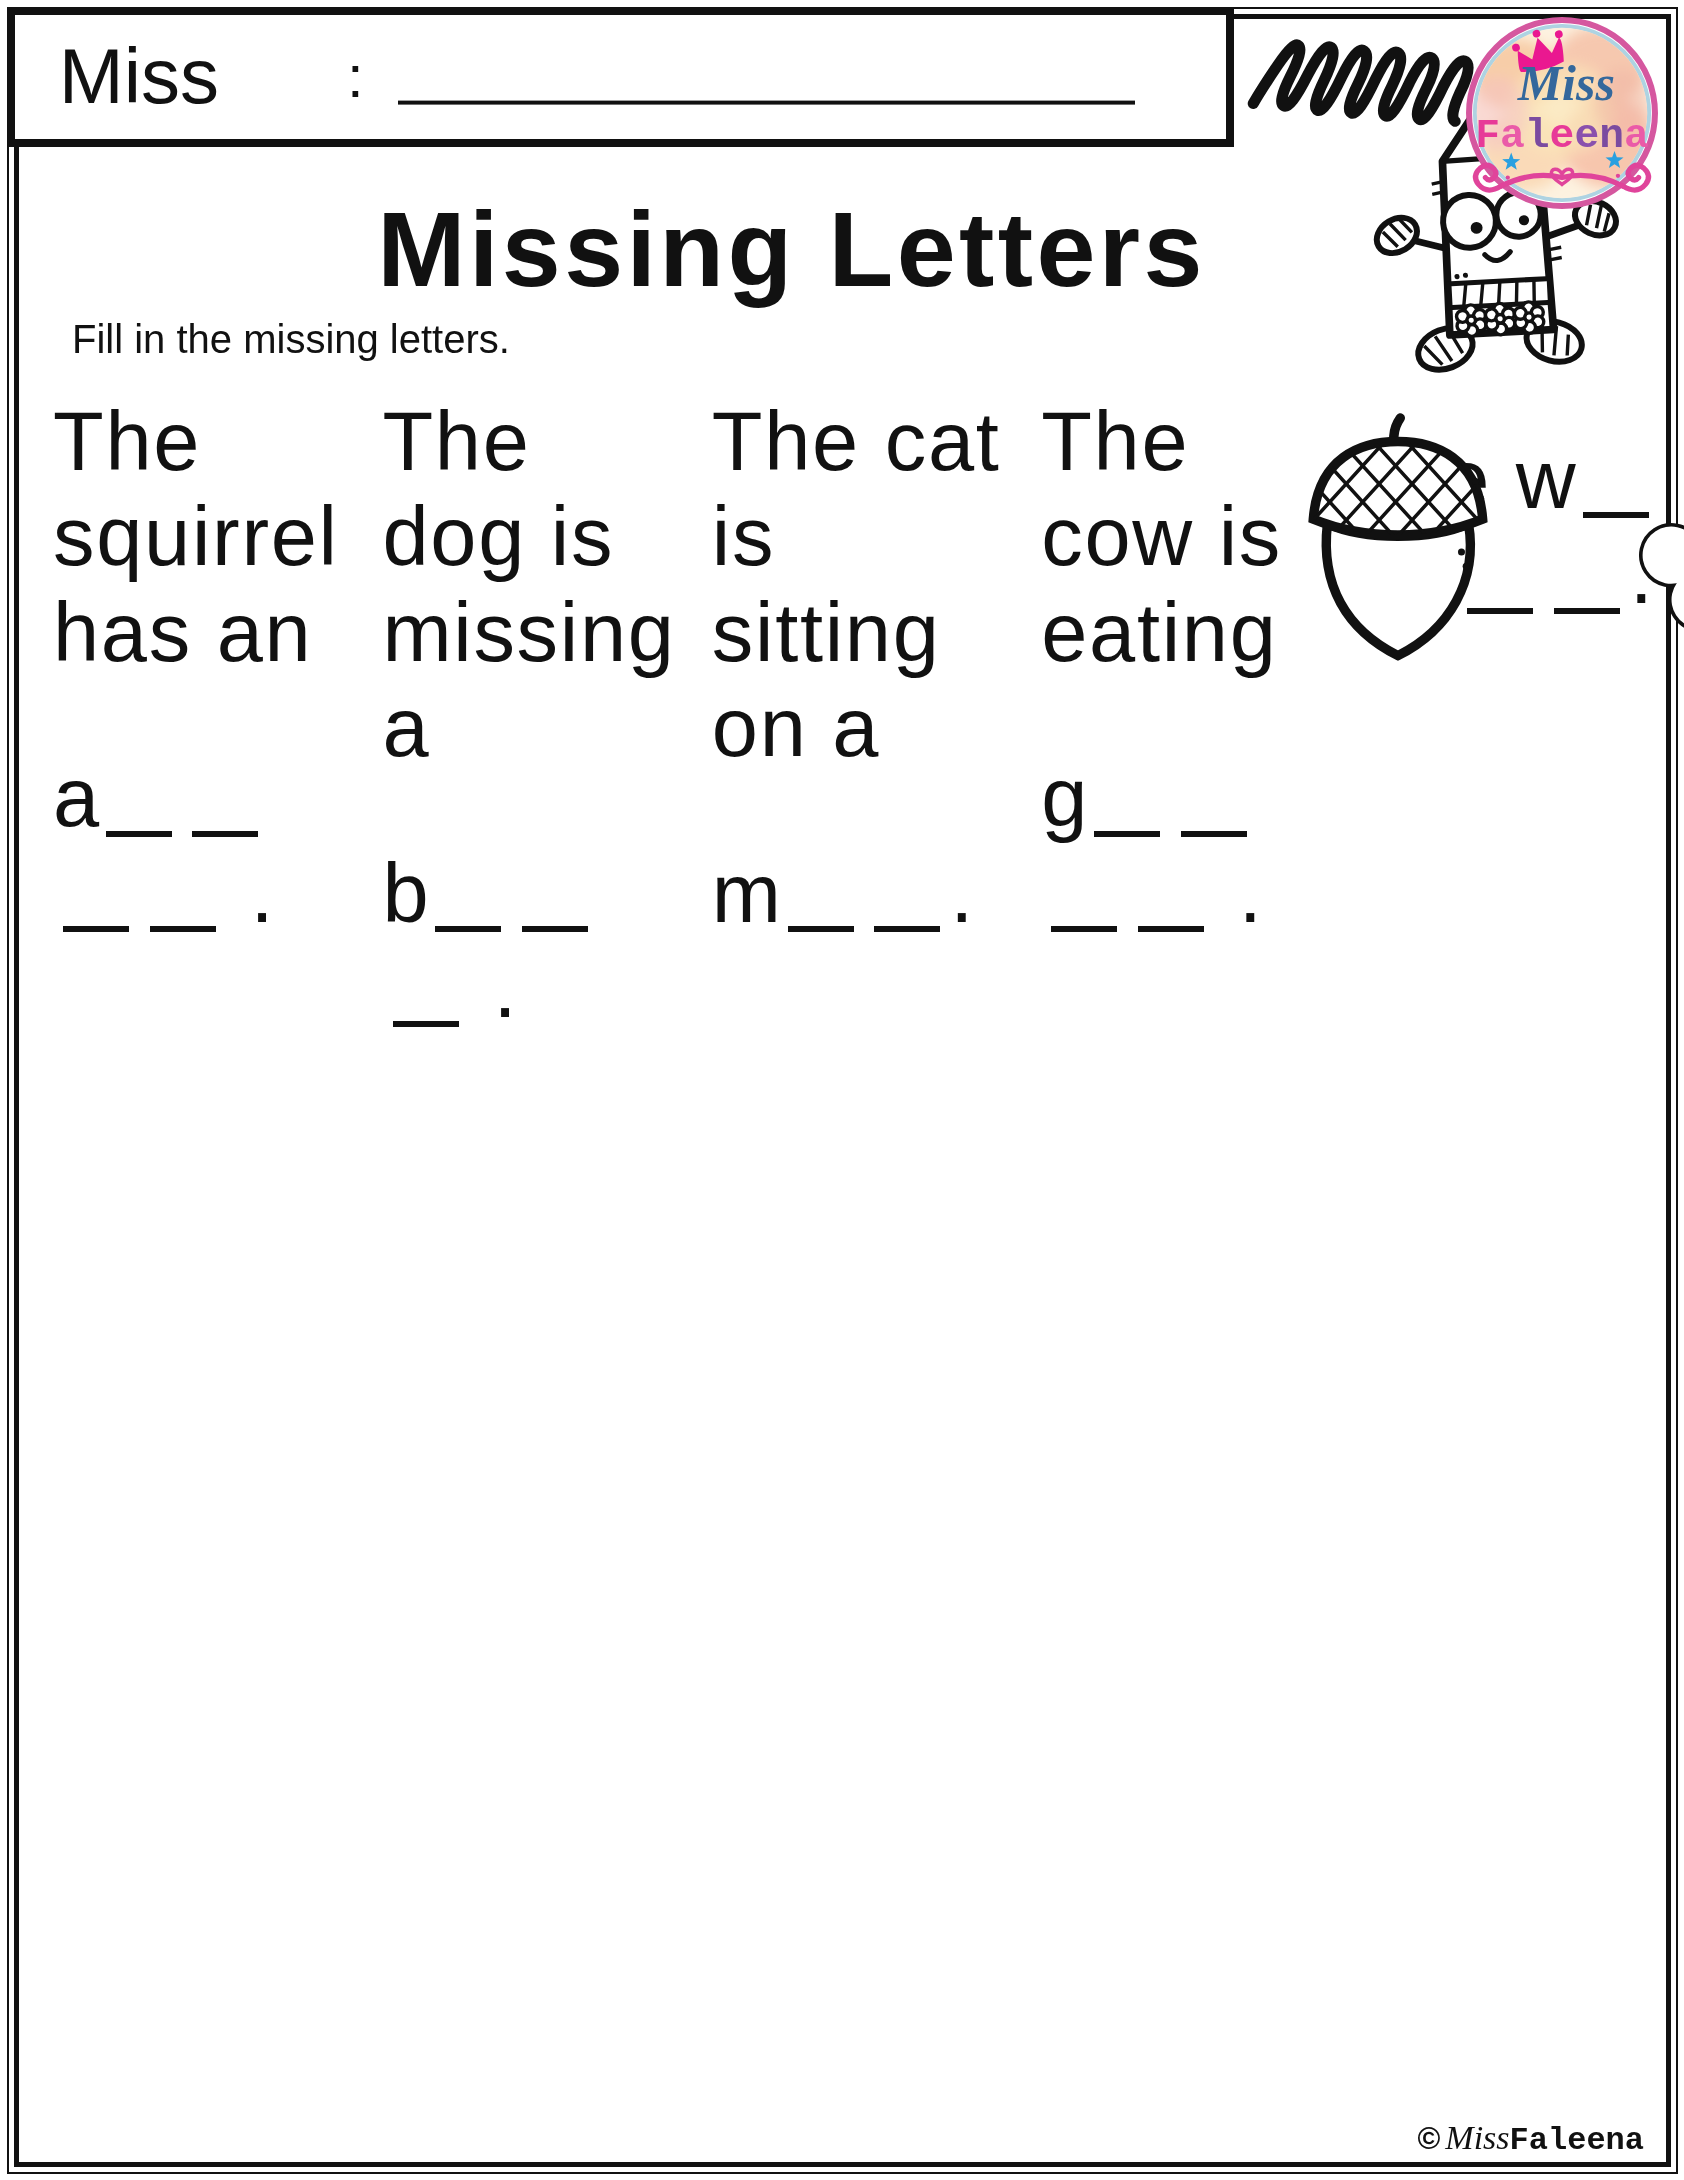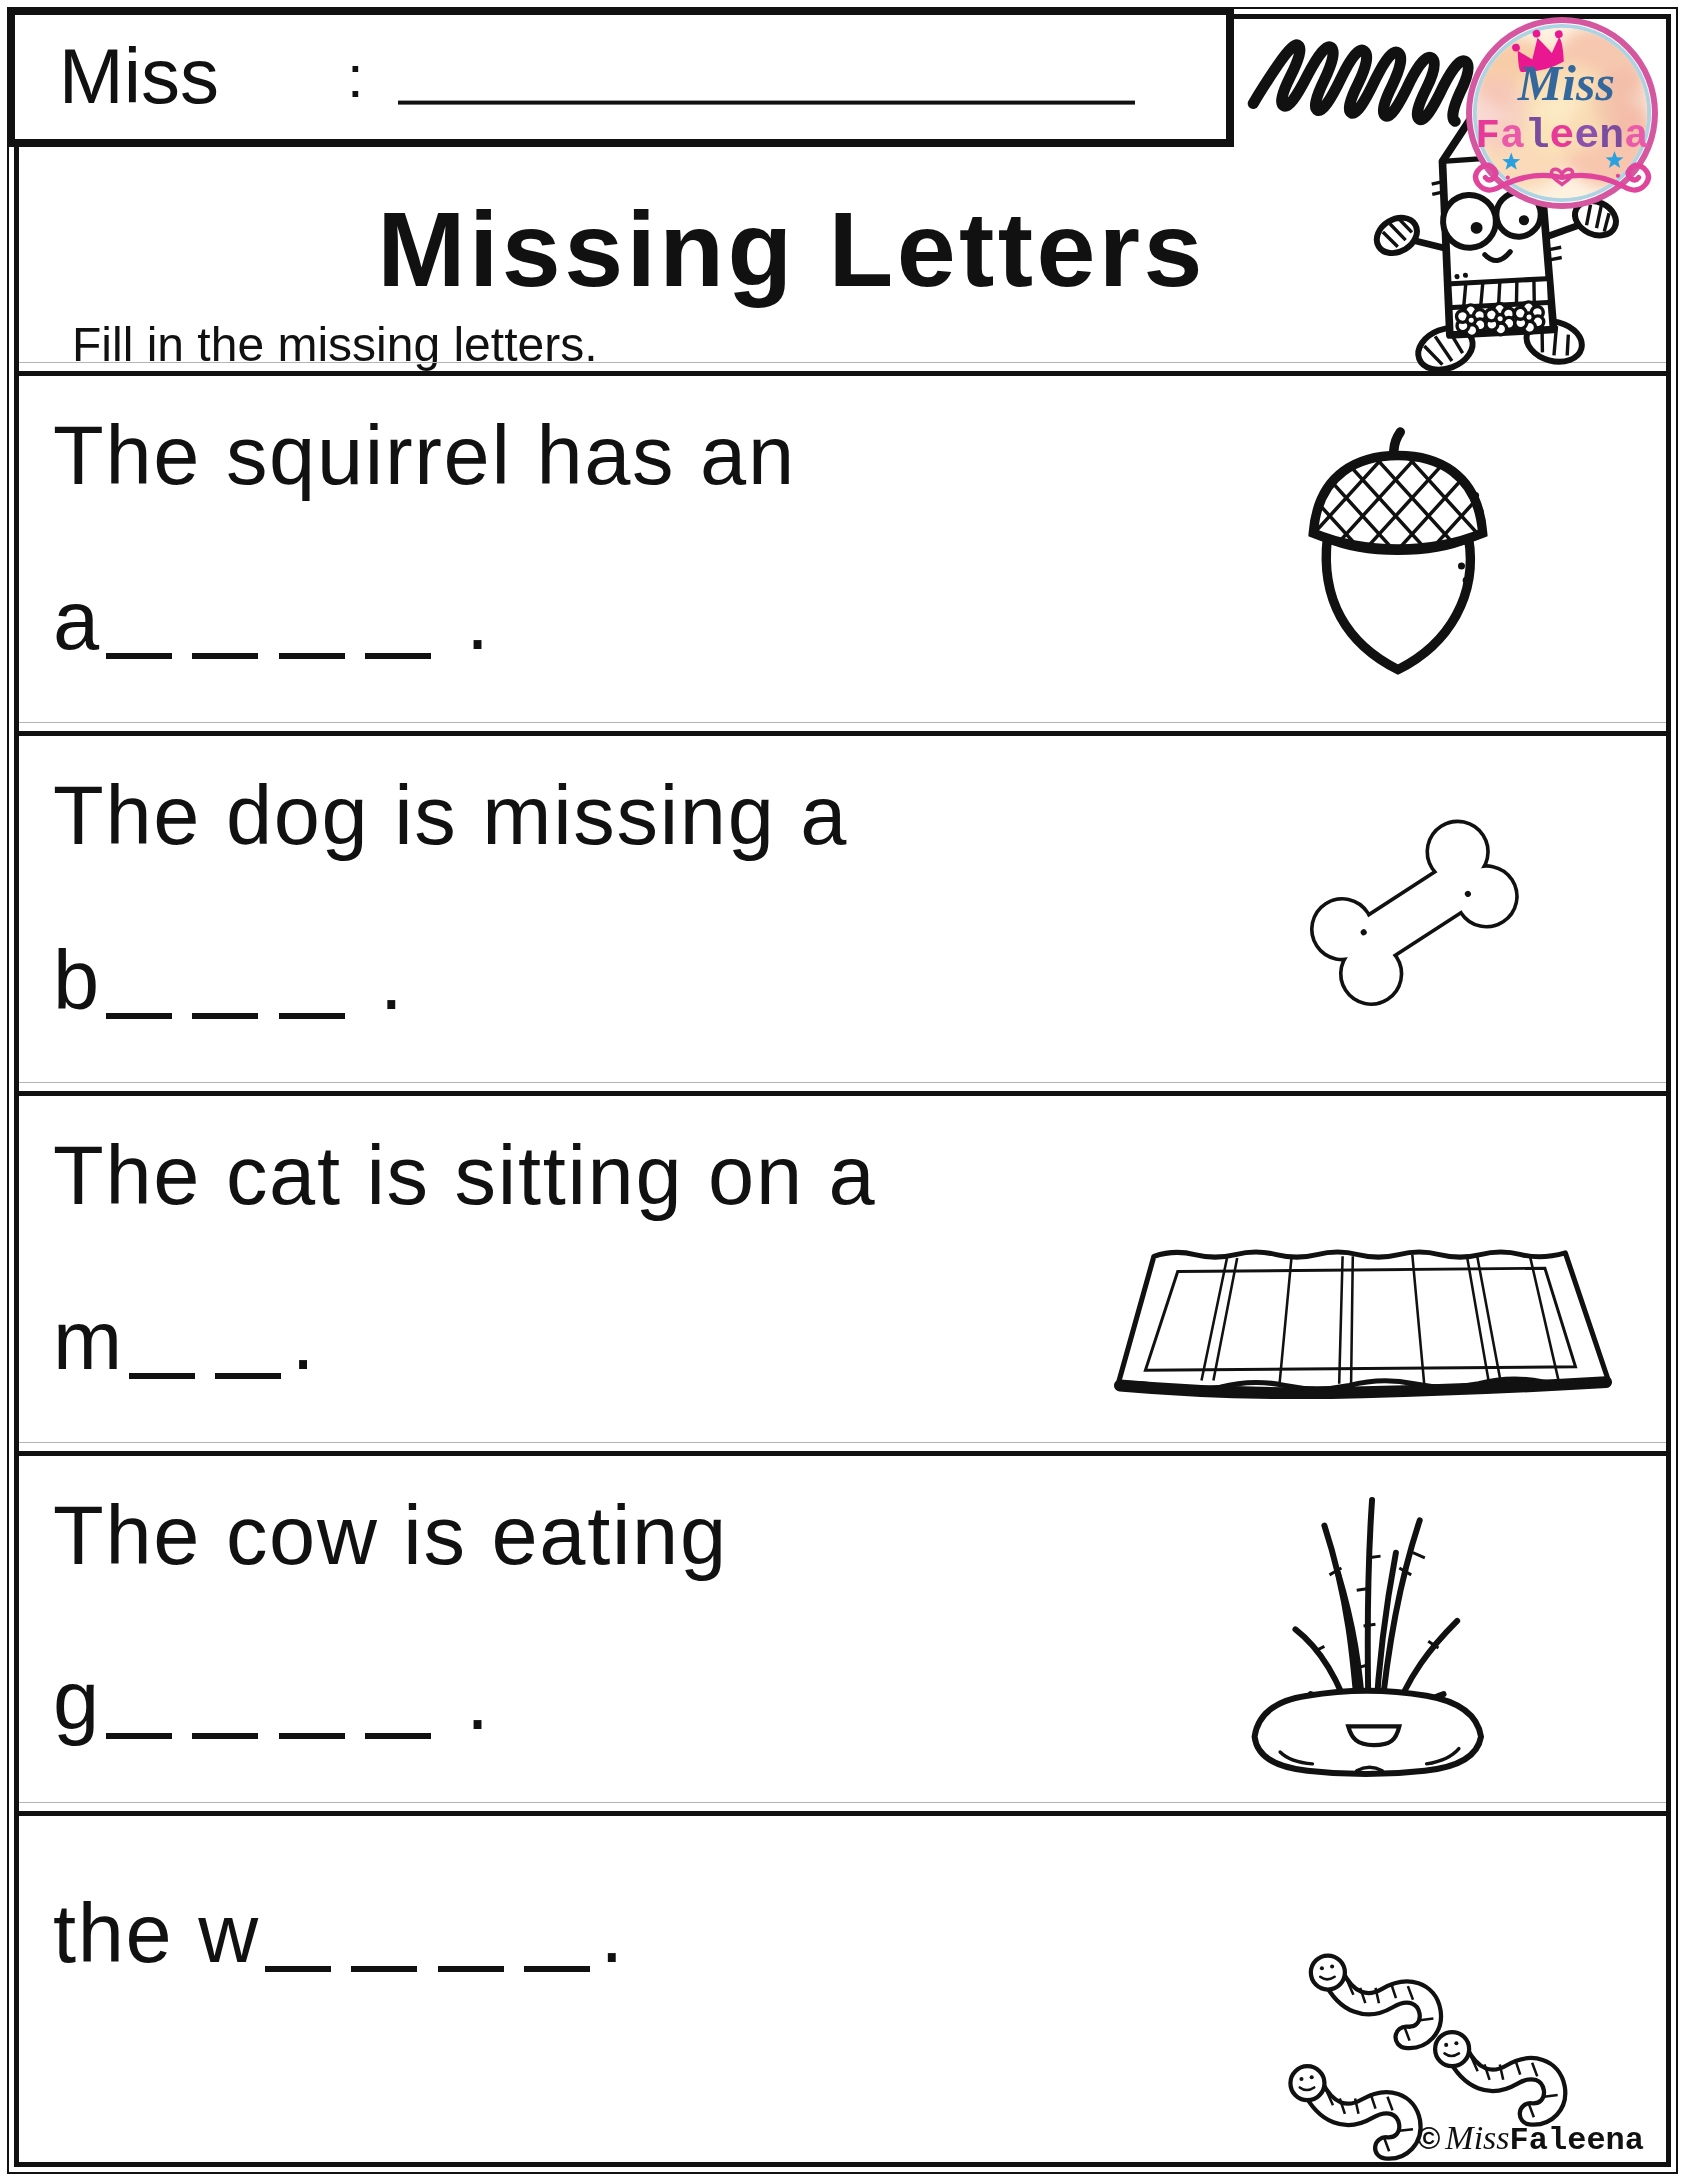--- a/index.html
+++ b/index.html
@@ -14,32 +14,32 @@
             padding:0 44px;z-index:5;}
   .name-label{font-size:78px;}
   .name-colon{font-size:60px;margin-left:128px;}
   .name-line{flex:1;height:0;border-bottom:4.3px solid var(--ink,#111);margin:0 47px 0 34px;
              transform:translateY(25.6px);}
 
   
   .header{position:absolute;top:160px;left:19px;right:19px;height:213px;}
   .title{font-size:106px;font-weight:bold;letter-spacing:3.4px;text-align:center;
          margin:34px 102px 0 0;line-height:1.05;}
-  .subtitle{font-size:48px;margin:12px 0 0 53px;}
+  .subtitle{font-size:40px;margin:12px 0 0 53px;}
 
   
   .squiggle{position:absolute;left:1245px;top:25.6px;z-index:4;transform:rotate(6deg);}
   .pencil{position:absolute;left:1325px;top:77px;z-index:5;}
   .logo{position:absolute;left:1463px;top:13.6px;z-index:6;}
   .logo text{font-weight:bold;}
   .logo .miss-t{font-family:"Liberation Serif",serif;font-style:italic;font-size:58px;}
   .logo .fal-t{font-family:"Liberation Mono",monospace;font-size:48px;}
 
   
-  .rows{position:absolute;top:362px;left:19px;right:19px;bottom:19px;display:flex;flex-direction:column;justify-content:space-between;}
+  .rows{position:absolute;top:362px;left:19px;right:19px;bottom:19px;display:flex;flex-direction:row;justify-content:space-between;}
   .divider{height:13.6px;border-top:1.7px solid var(--divider-gray,#b5b5b5);
            border-bottom:5.1px solid var(--ink,#111);box-sizing:border-box;flex:none;}
   .row{flex:1;position:relative;}
   .row-text{padding-left:34px;font-size:83px;letter-spacing:1.7px;line-height:1.15;}
   .l1{margin-top:32px;}
   .l2{margin-top:70px;}
   .blank{display:inline-block;width:66px;height:51px;border-bottom:6px solid var(--ink,#111);
          margin:0 10.2px;vertical-align:-10.2px;}
   .blank:first-of-type{margin-left:5.1px;}
   .row-art{position:absolute;z-index:1;}

